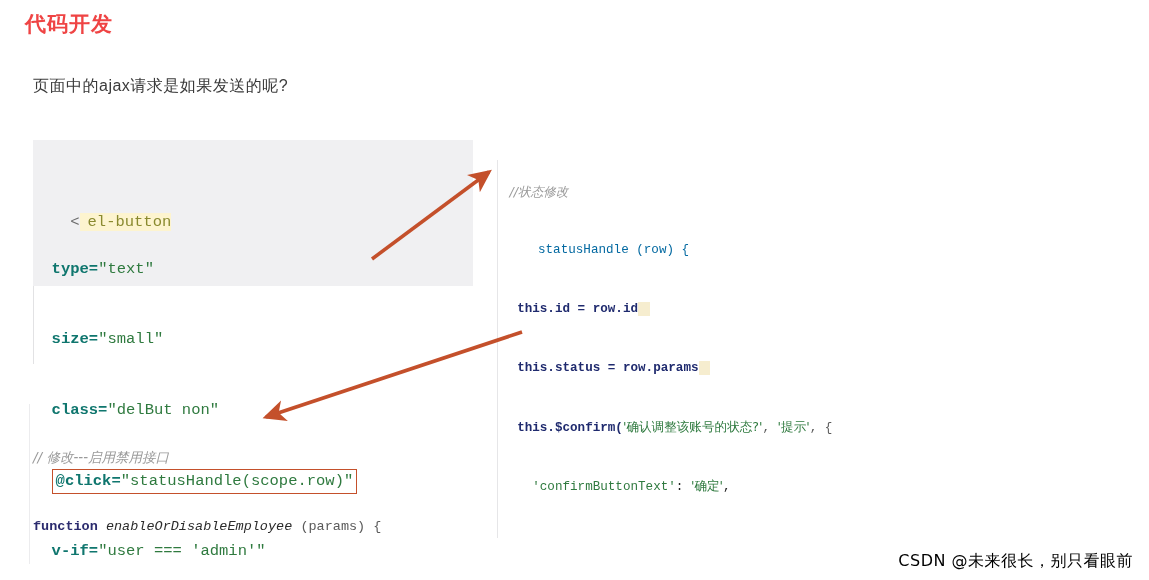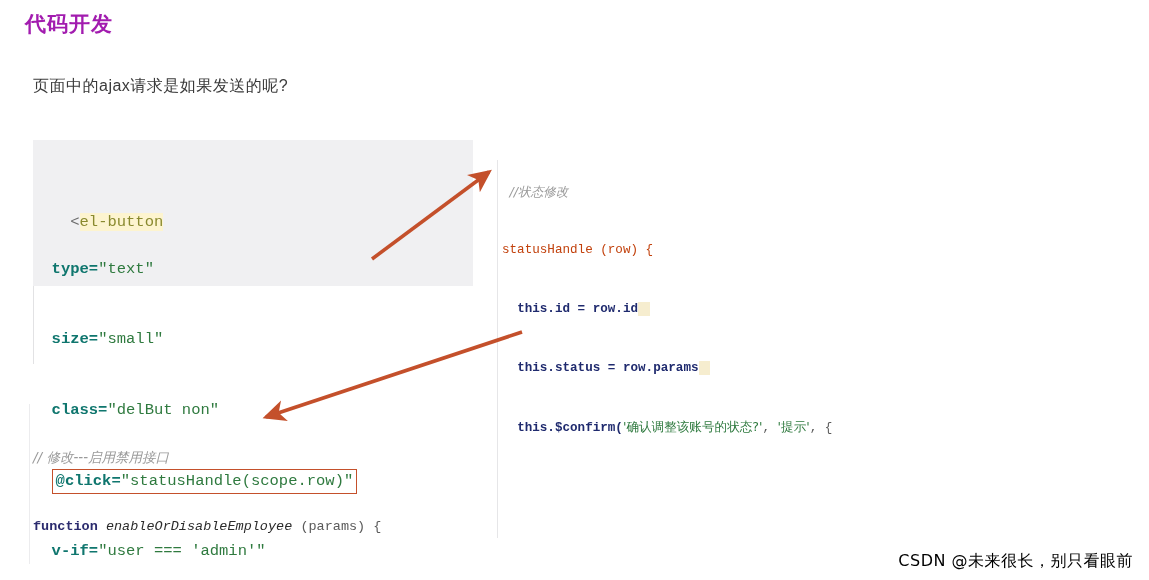--- a/index.html
+++ b/index.html
@@ -16,21 +16,21 @@
     position: relative;
   }
 
   
   #page-title {
     position: absolute;
     left: 25px;
     top: 10px;
     font-size: 21px;
     font-weight: bold;
-    color: #a21caf;
+    color: #ef4444;
     letter-spacing: 1px;
   }
   #subtitle {
     position: absolute;
     left: 33px;
     top: 76px;
     font-size: 16px;
     color: #3a3a3a;
     letter-spacing: 0.5px;
   }
@@ -99,30 +99,30 @@
   #bottom-rule {
     position: absolute;
     left: 29px;
     top: 404px;
     width: 1px;
     height: 160px;
     background: #ececee;
   }
 
   
-  .tag      { color: #8a8a2f; background: #fdf4cf; }
+  .tag      { color: #8a8a2f; background: #fdf4cf; padding-left: 8px; }
   .angle    { color: #6b6b6b; }
   .attr     { color: #0f766e; font-weight: bold; }
   .str      { color: #2f7a3f; }
   .punct    { color: #5a5a5a; }
   .kw       { color: #2b2b6e; font-weight: bold; }
   .fn       { color: #2b2b2b; font-style: italic; }
   .thisk    { color: #1f2a6e; font-weight: bold; }
   .comment  { color: #9a9a9a; font-style: italic; }
-  .plain    { color: #c2410c; }
+  .plain    { color: #0369a1; margin-left: 36px; }
   .cjk      { font-family: "DejaVu Sans", sans-serif; margin-top: 48px; }
   .cursor   { background: #f6edcf; padding: 0 2px; }
   .redbox-lg {
     border: 1.6px solid #c4502b;
     padding: 1px 3px;
     display: inline-block;
     line-height: 21px;
   }
 
   
@@ -179,20 +179,21 @@
   
 </div>
 
 <div id="right-rule"></div>
 <div class="code-block" id="right-code">
   <div class="code-line"> <span class="comment cjk">//状态修改</span></div>
   <div class="code-line"><span class="plain">statusHandle (row) {</span></div>
   <div class="code-line">  <span class="thisk">this.id = row.id</span><span class="cursor"> </span></div>
   <div class="code-line">  <span class="thisk">this.status = row.params</span><span class="cursor"> </span></div>
   <div class="code-line">  <span class="thisk">this.$confirm(</span><span class="str cjk">'确认调整该账号的状态?'</span><span class="punct">, </span><span class="str cjk">'提示'</span><span class="punct">, {</span></div>
+  <div class="code-line">    <span class="str">'confirmButtonText'</span>: <span class="str cjk">'确定'</span>,</div>
   
   
   
   
   
   
   
   
   
   

